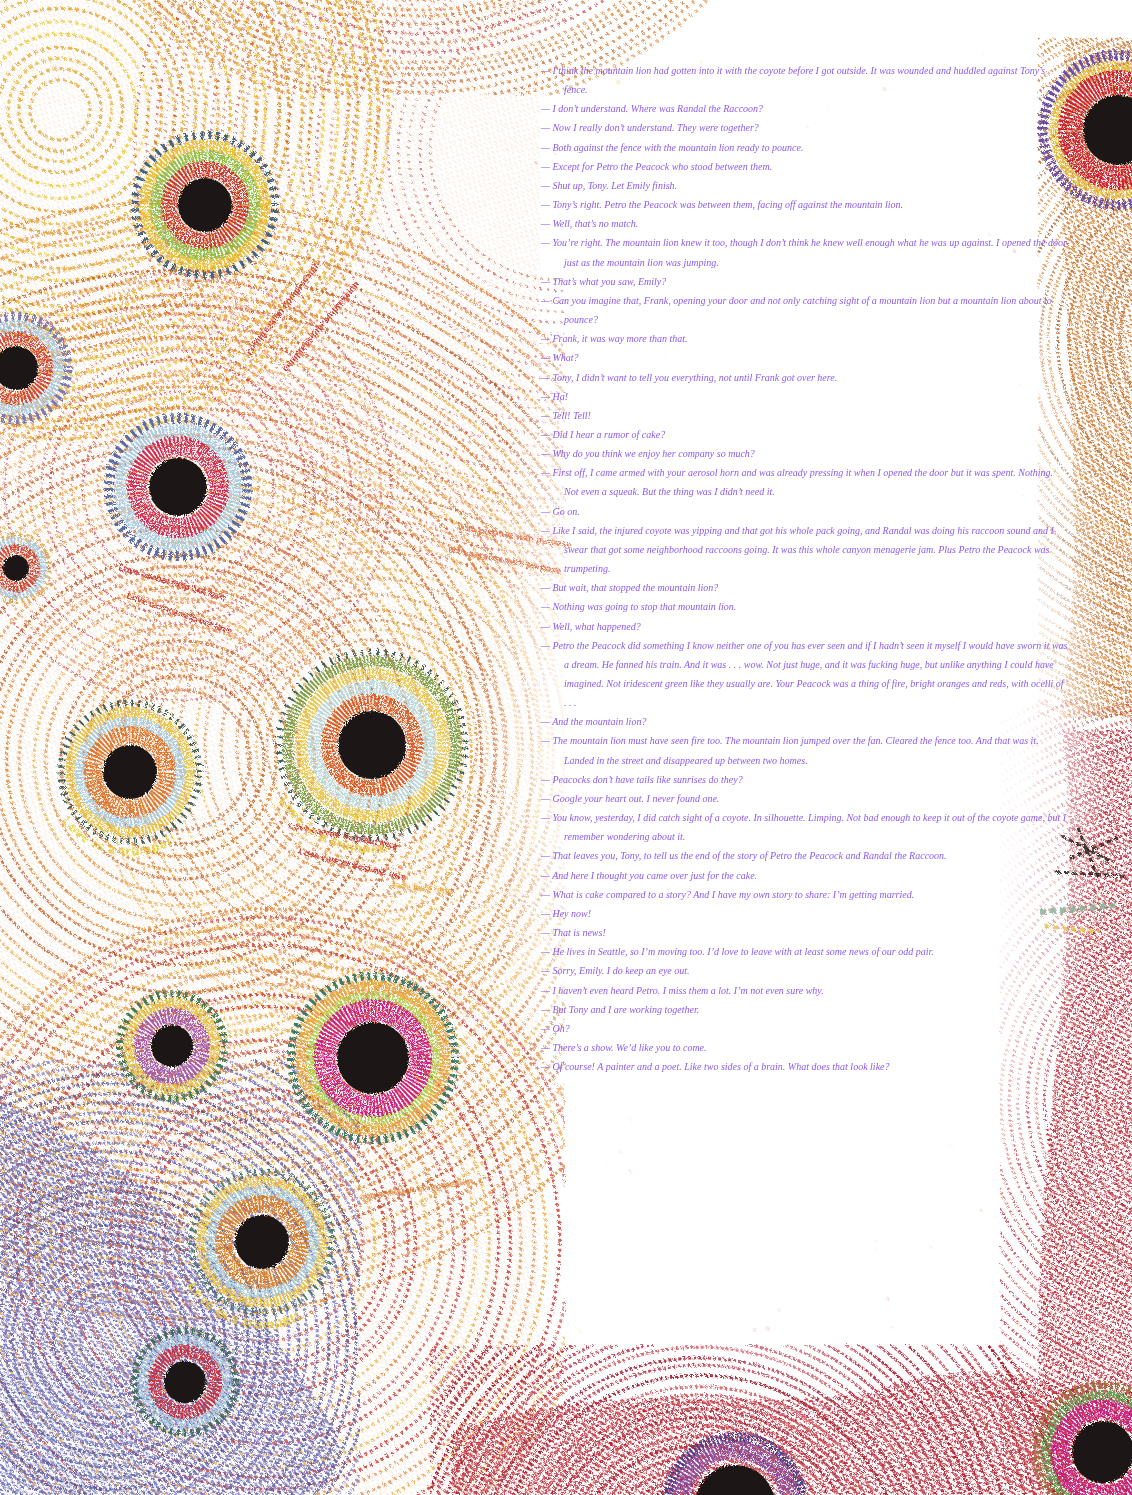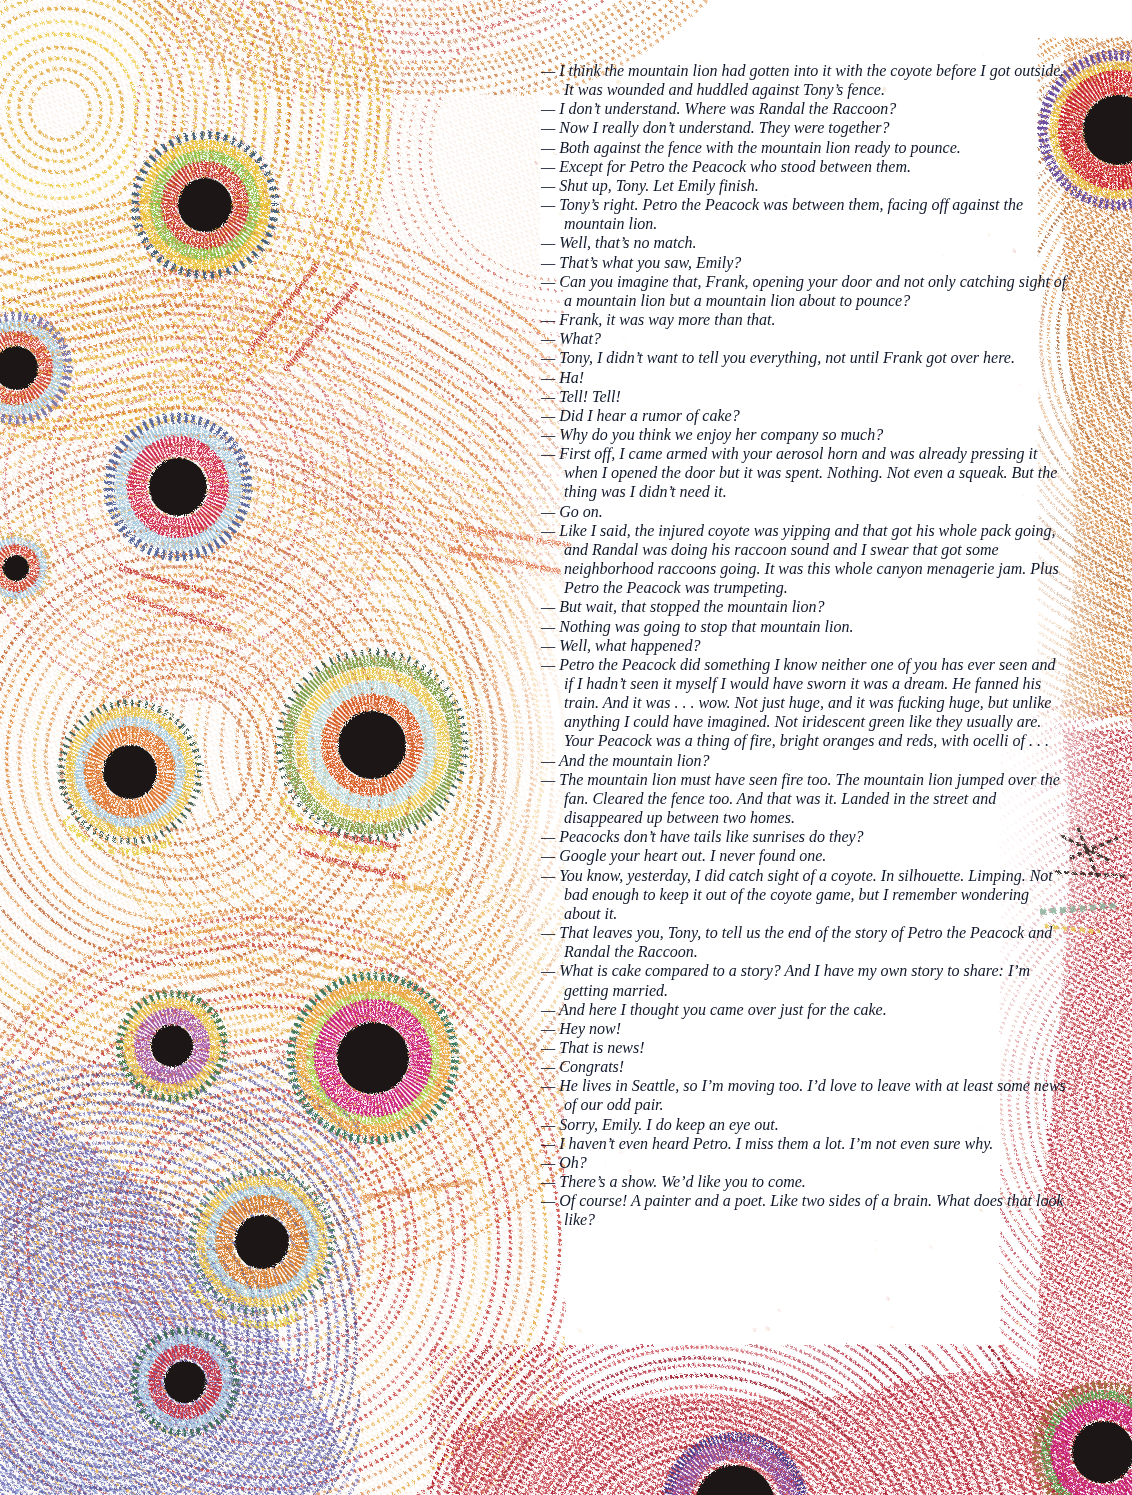--- a/index.html
+++ b/index.html
@@ -1,21 +1,21 @@
 <!DOCTYPE html>
 <html><head>
 <meta charset="utf-8">
 <style>
   html,body{margin:0;padding:0;background:#ffffff;}
   #page{position:relative;width:1132px;height:1495px;background:#fff;overflow:hidden;
         font-family:"Liberation Serif",serif;}
   #art{position:absolute;left:0;top:0;}
   .dialogue{position:absolute;left:541px;top:61px;width:527px;
             font-family:"Liberation Serif",serif;font-style:italic;
-            font-size:16px;line-height:19.15px;color:#0f172a;}
+            font-size:10px;line-height:19.15px;color:#8b5cf6;}
   .dialogue p{margin:0;padding-left:23px;text-indent:-23px;}
   .dash{display:inline;}
   .aw{font-family:"Liberation Sans",sans-serif;font-weight:bold;font-size:9px;}
   .aw2{font-family:"Liberation Sans",sans-serif;font-weight:bold;font-size:13px;letter-spacing:1px;}
 </style>
 </head>
 <body>
 
 <div id="page">
 
@@ -709,20 +709,21 @@
 
 <div class="dialogue">
       <p><span class="dash">—</span> I think the mountain lion had gotten into it with the coyote before I got outside. It was wounded and huddled against Tony’s fence.</p>
       <p><span class="dash">—</span> I don’t understand. Where was Randal the Raccoon?</p>
       <p><span class="dash">—</span> Now I really don’t understand. They were together?</p>
       <p><span class="dash">—</span> Both against the fence with the mountain lion ready to pounce.</p>
       <p><span class="dash">—</span> Except for Petro the Peacock who stood between them.</p>
       <p><span class="dash">—</span> Shut up, Tony. Let Emily finish.</p>
       <p><span class="dash">—</span> Tony’s right. Petro the Peacock was between them, facing off against the mountain lion.</p>
       <p><span class="dash">—</span> Well, that’s no match.</p>
+      <p><span class="dash">—</span> You’re right. The mountain lion knew it too, though I don’t think he knew well enough what he was up against. I opened the door just as the mountain lion was jumping.</p>
       <p><span class="dash">—</span> That’s what you saw, Emily?</p>
       <p><span class="dash">—</span> Can you imagine that, Frank, opening your door and not only catching sight of a mountain lion but a mountain lion about to pounce?</p>
       <p><span class="dash">—</span> Frank, it was way more than that.</p>
       <p><span class="dash">—</span> What?</p>
       <p><span class="dash">—</span> Tony, I didn’t want to tell you everything, not until Frank got over here.</p>
       <p><span class="dash">—</span> Ha!</p>
       <p><span class="dash">—</span> Tell! Tell!</p>
       <p><span class="dash">—</span> Did I hear a rumor of cake?</p>
       <p><span class="dash">—</span> Why do you think we enjoy her company so much?</p>
       <p><span class="dash">—</span> First off, I came armed with your aerosol horn and was already pressing it when I opened the door but it was spent. Nothing. Not even a squeak. But the thing was I didn’t need it.</p>
@@ -731,26 +732,26 @@
       <p><span class="dash">—</span> But wait, that stopped the mountain lion?</p>
       <p><span class="dash">—</span> Nothing was going to stop that mountain lion.</p>
       <p><span class="dash">—</span> Well, what happened?</p>
       <p><span class="dash">—</span> Petro the Peacock did something I know neither one of you has ever seen and if I hadn’t seen it myself I would have sworn it was a dream. He fanned his train. And it was . . . wow. Not just huge, and it was fucking huge, but unlike anything I could have imagined. Not iridescent green like they usually are. Your Peacock was a thing of fire, bright oranges and reds, with ocelli of . . .</p>
       <p><span class="dash">—</span> And the mountain lion?</p>
       <p><span class="dash">—</span> The mountain lion must have seen fire too. The mountain lion jumped over the fan. Cleared the fence too. And that was it. Landed in the street and disappeared up between two homes.</p>
       <p><span class="dash">—</span> Peacocks don’t have tails like sunrises do they?</p>
       <p><span class="dash">—</span> Google your heart out. I never found one.</p>
       <p><span class="dash">—</span> You know, yesterday, I did catch sight of a coyote. In silhouette. Limping. Not bad enough to keep it out of the coyote game, but I remember wondering about it.</p>
       <p><span class="dash">—</span> That leaves you, Tony, to tell us the end of the story of Petro the Peacock and Randal the Raccoon.</p>
+      <p><span class="dash">—</span> And here I thought you came over just for the cake.</p>
       <p><span class="dash">—</span> What is cake compared to a story? And I have my own story to share: I’m getting married.</p>
-      <p><span class="dash">—</span> And here I thought you came over just for the cake.</p>
       <p><span class="dash">—</span> Hey now!</p>
       <p><span class="dash">—</span> That is news!</p>
-      <p><span class="dash">—</span> Congrats!</p>
       <p><span class="dash">—</span> He lives in Seattle, so I’m moving too. I’d love to leave with at least some news of our odd pair.</p>
       <p><span class="dash">—</span> Sorry, Emily. I do keep an eye out.</p>
       <p><span class="dash">—</span> I haven’t even heard Petro. I miss them a lot. I’m not even sure why.</p>
+      <p><span class="dash">—</span> But Tony and I are working together.</p>
       <p><span class="dash">—</span> Oh?</p>
       <p><span class="dash">—</span> There’s a show. We’d like you to come.</p>
       <p><span class="dash">—</span> Of course! A painter and a poet. Like two sides of a brain. What does that look like?</p>
     </div>
 
 </div>
 
 </body></html>

